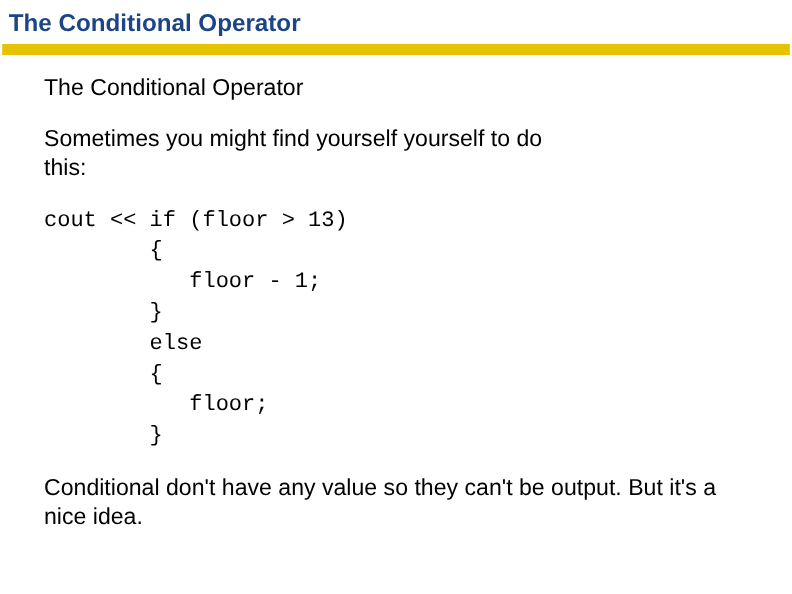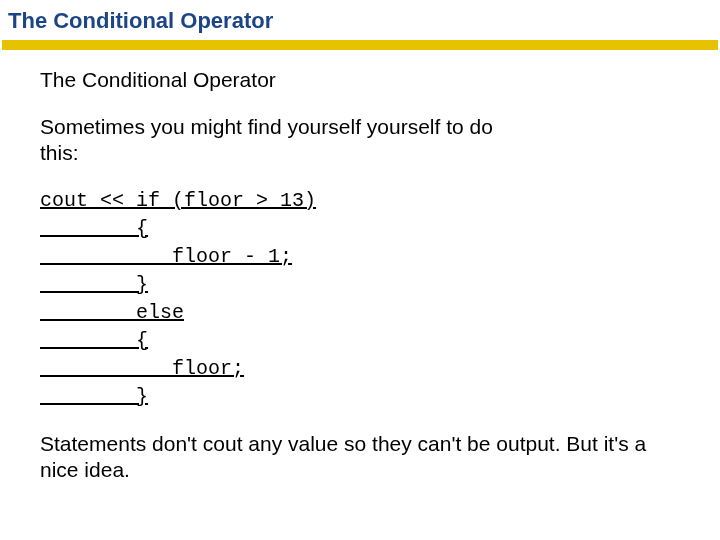--- a/index.html
+++ b/index.html
@@ -45,21 +45,20 @@
     line-height: 1.25;
     margin-bottom: 20px;
     max-width: 480px;
   }
   .code {
     font-family: "Courier New", Courier, monospace;
     font-size: 20px;
     line-height: 1.4;
     white-space: pre;
     margin-bottom: 20px;
-    text-decoration: underline;
   }
   .closing {
     font-size: 21px;
     color: #000000;
     line-height: 1.25;
     max-width: 620px;
   }
 </style>
 </head>
 <body>
@@ -74,15 +73,15 @@
     <div class="sub-title">The Conditional Operator</div>
     <div class="intro">Sometimes you might find yourself yourself to do this:</div>
     <div class="code">cout &lt;&lt; if (floor &gt; 13)
         {
            floor - 1;
         }
         else
         {
            floor;
         }</div>
-    <div class="closing">Statements don't cout any value so they can't be output. But it's a nice idea.</div>
+    <div class="closing">Conditional don't have any value so they can't be output. But it's a nice idea.</div>
   </div>
 </div>
 
 </body></html>

